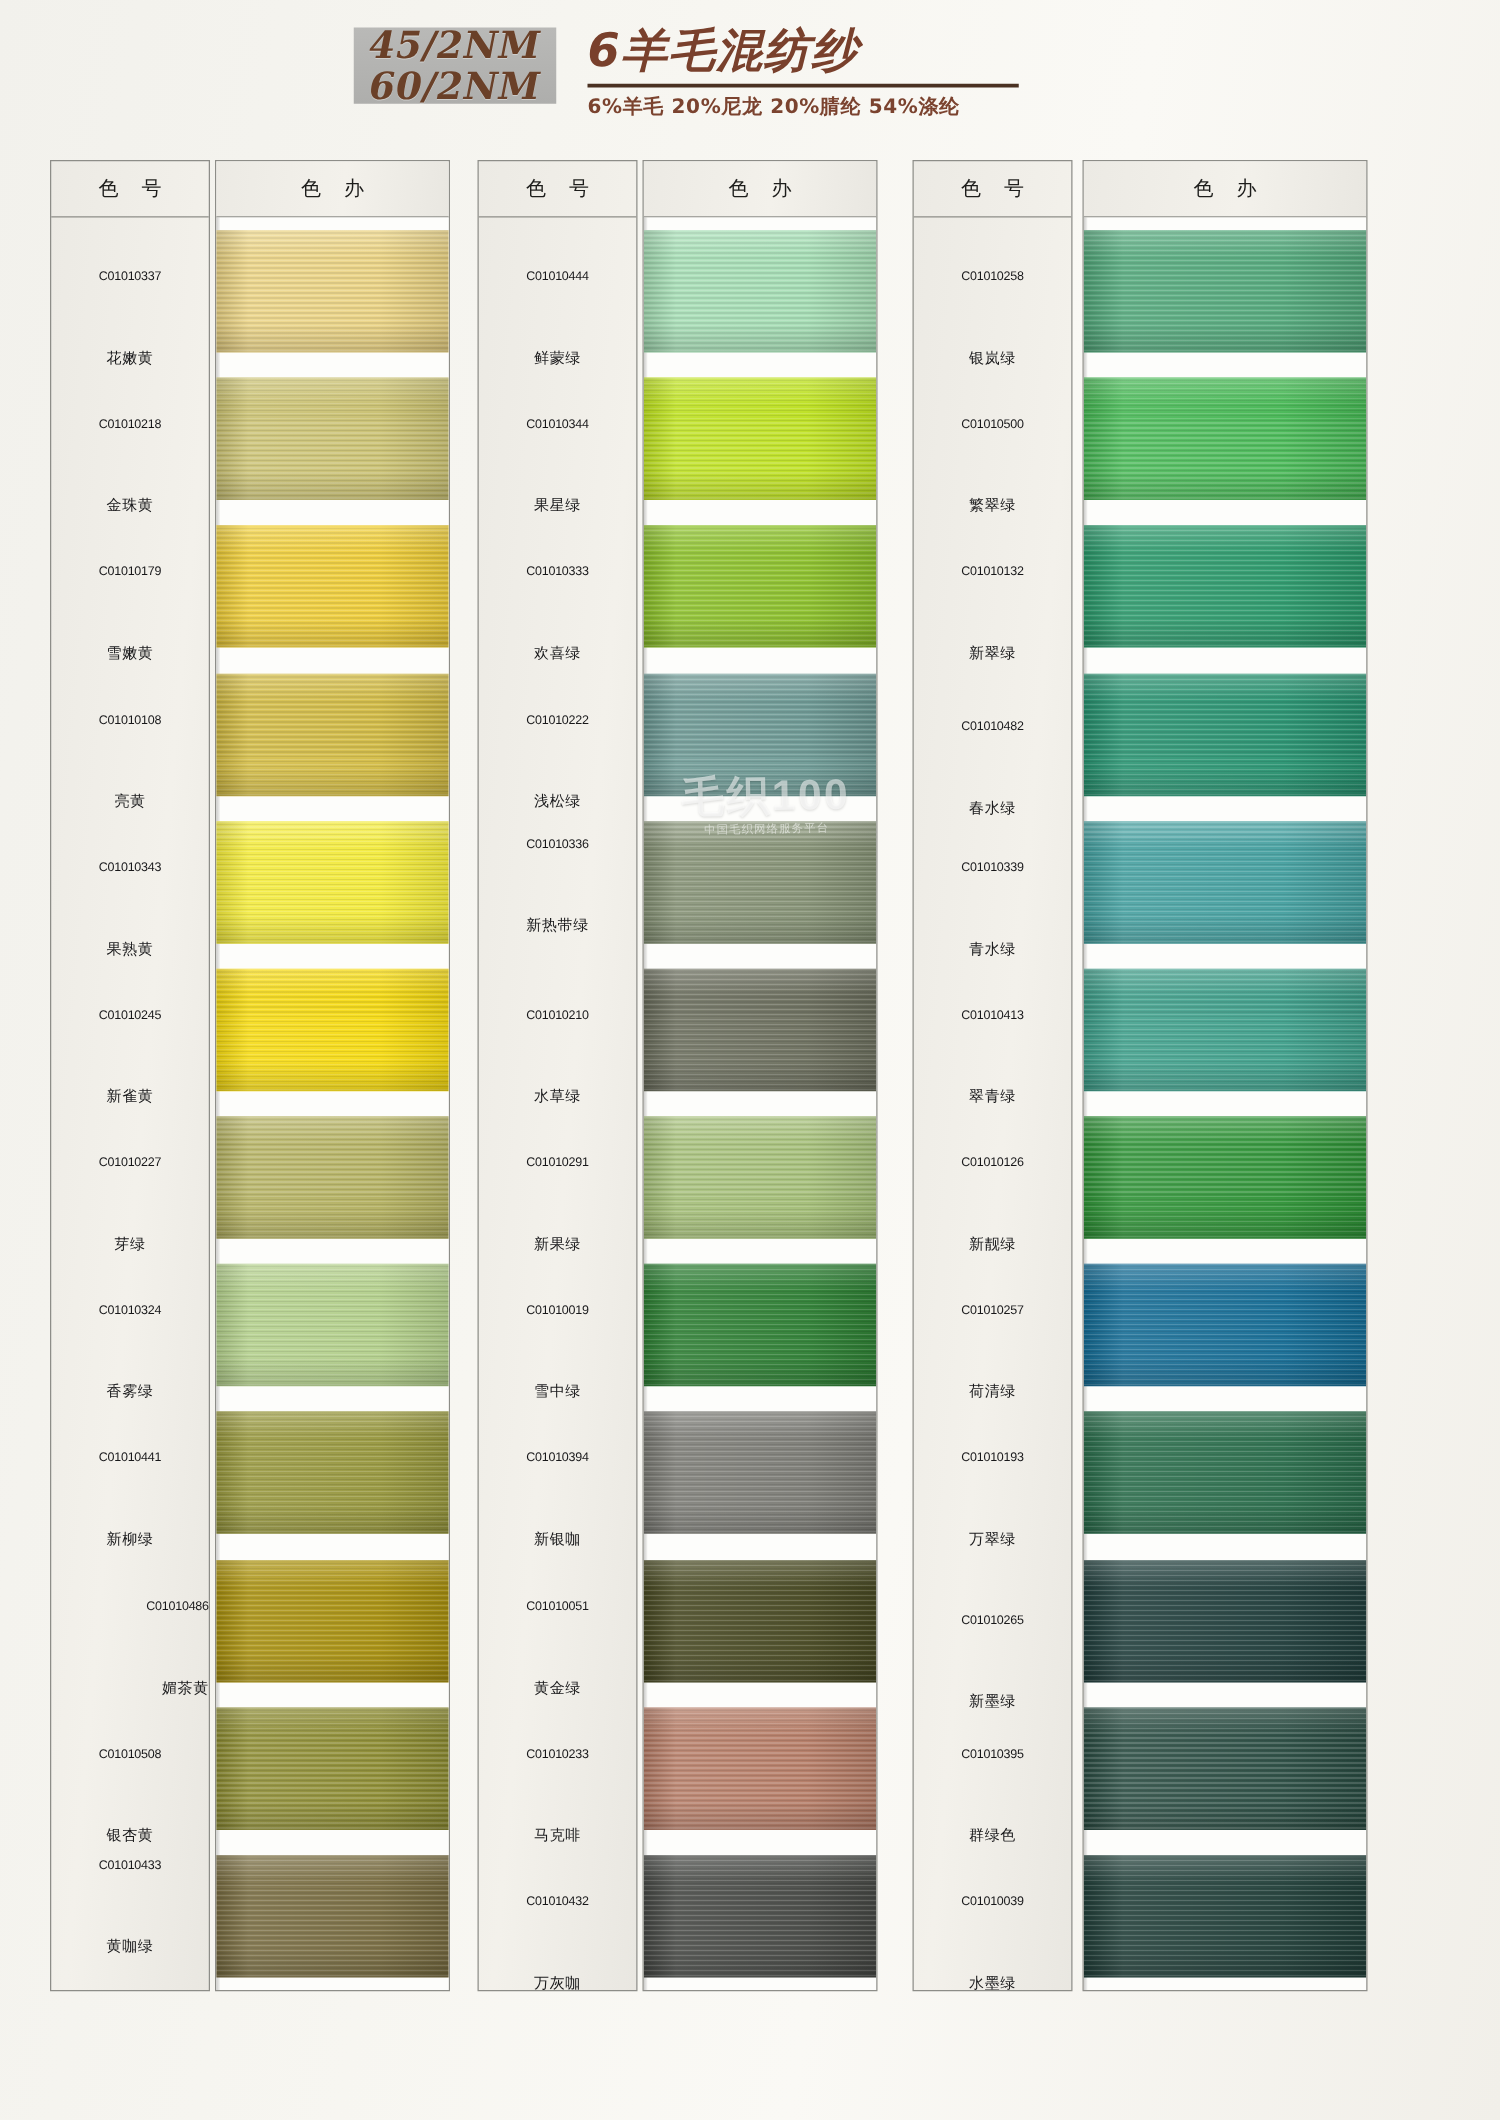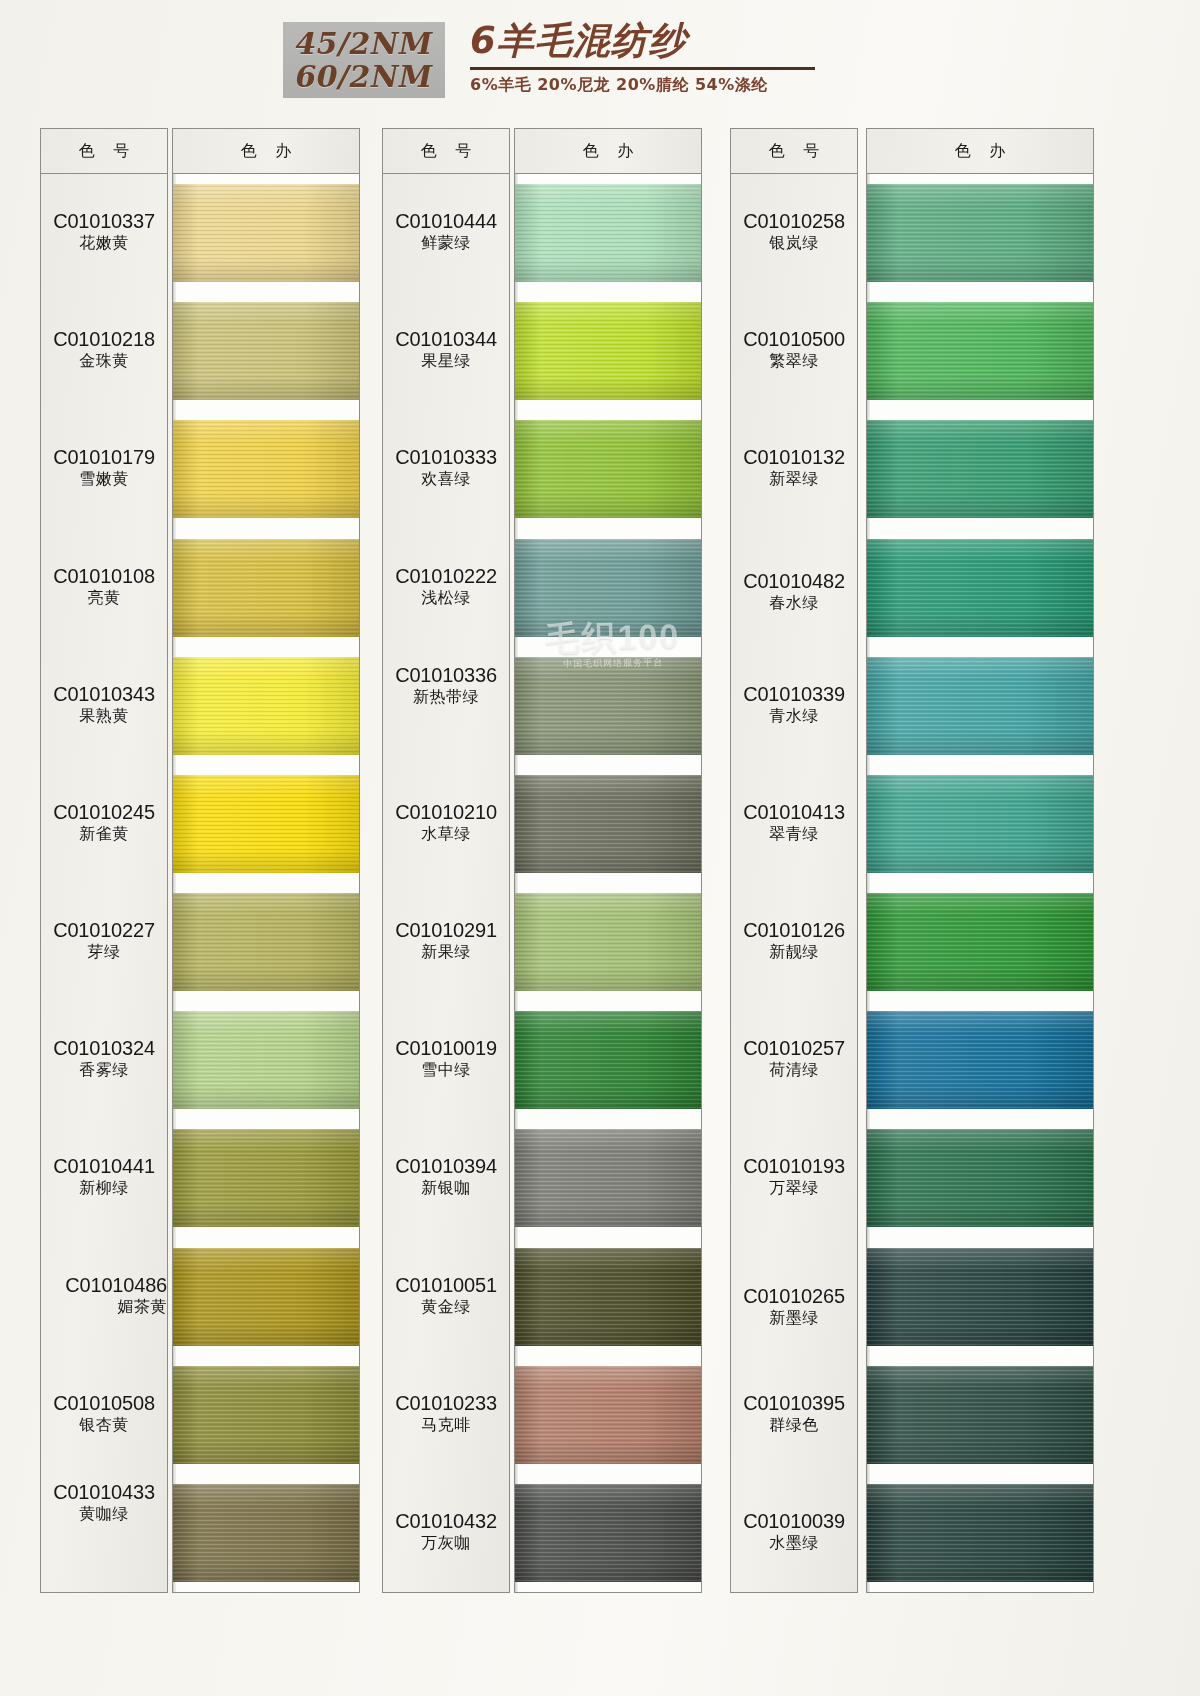--- a/index.html
+++ b/index.html
@@ -21,21 +21,21 @@
     position: absolute;
     left: 0; top: 0;
     width: 1200px;
     height: 120px;
   }
   .nm-badge {
     position: absolute;
     left: 283px;
     top: 22px;
     width: 162px;
-    height: 76px;
+    height: 61px;
     background: linear-gradient(180deg,#b9b9b7 0%, #aeaeac 100%);
     display: flex;
     flex-direction: column;
     align-items: center;
     justify-content: center;
     box-sizing: border-box;
   }
   .nm-line {
     font-family: "DejaVu Serif", serif;
     font-weight: bold;
@@ -116,28 +116,29 @@
     height: 1410px;
   }
   .code-cell {
     position: absolute;
     left: 0; right: 0;
     text-align: center;
     line-height: 21px;
     color: #18181a;
   }
   .code-num {
-    font-size: 20px;
+    font-size: 10px;
     letter-spacing: -0.2px;
     white-space: nowrap;
   }
   .code-name {
-    font-size: 16px;
+    font-size: 12px;
     letter-spacing: 0.5px;
     white-space: nowrap;
+    margin-top: 44px;
   }
 
   
   .sw-col {
     background: linear-gradient(95deg,#f4f3ef 0%, #fbfaf7 50%, #eeece7 100%);
     border: 1px solid #8d8d88;
     box-sizing: border-box;
     overflow: hidden;
   }
   .sw-col .hdr {

